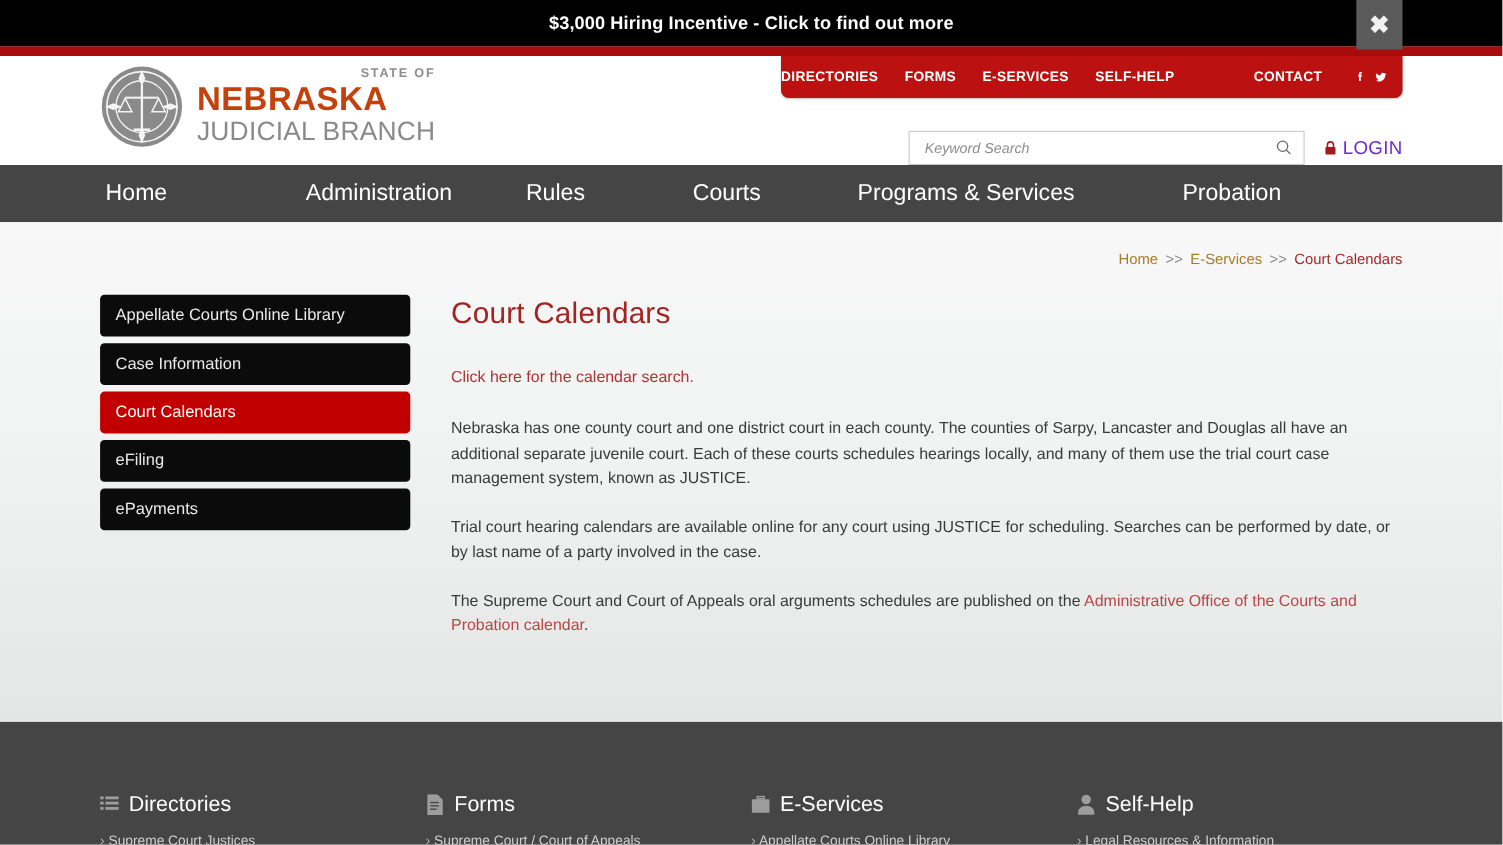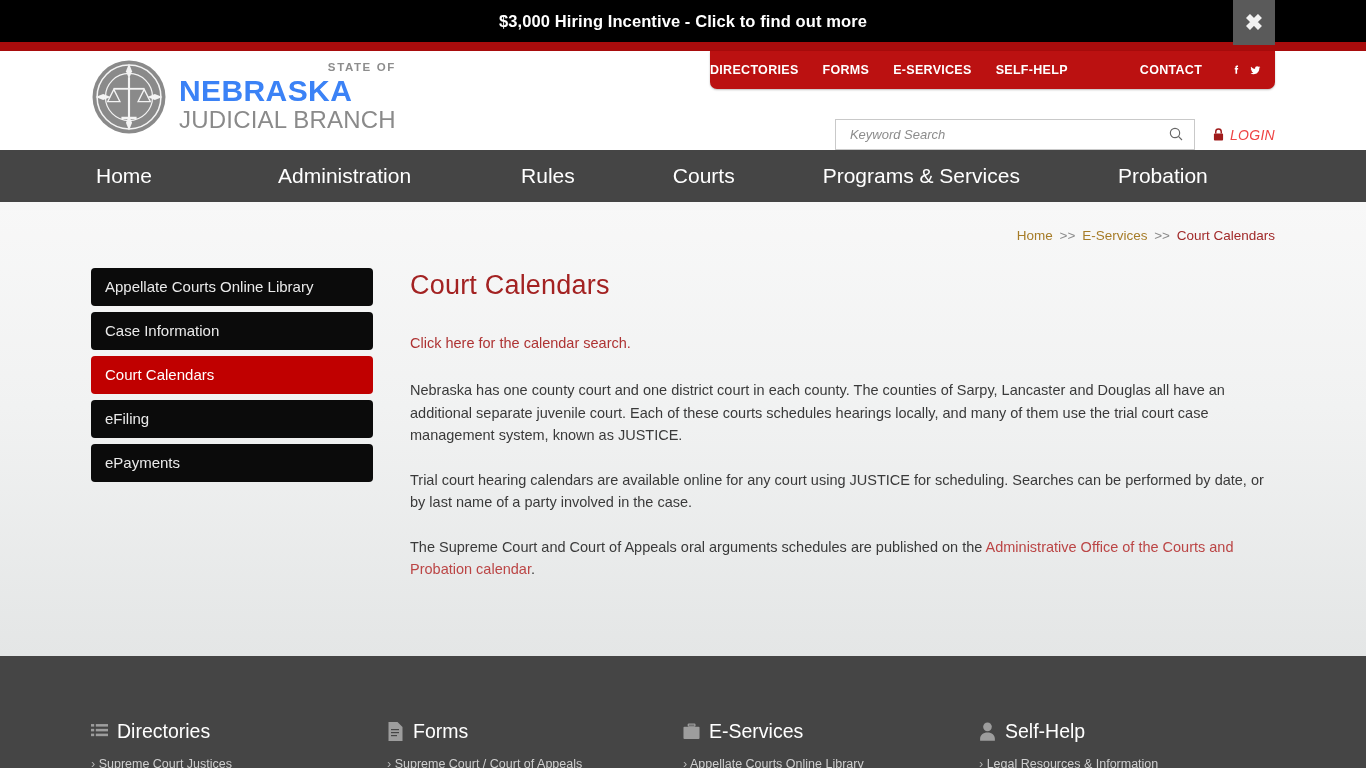--- a/index.html
+++ b/index.html
@@ -77,21 +77,21 @@
     color: #8d8d8d;
     font-weight: bold;
     display: block;
     margin-bottom: 1px;
     text-align: right;
   }
   .logo-neb {
     font-size: 30px;
     font-weight: bold;
     letter-spacing: .4px;
-    color: #3b82f6;
+    color: #c2410c;
     display: block;
     line-height: 1.05;
   }
   .logo-jb {
     font-size: 24px;
     letter-spacing: .2px;
     color: #8a8a8a;
     display: block;
     line-height: 1.15;
     font-weight: 400;
@@ -161,39 +161,39 @@
     width: 18px; height: 18px;
     background: none; border: none; padding: 0;
     cursor: pointer;
   }
   .search-btn svg { width: 16px; height: 16px; stroke: #666; fill: none; stroke-width: 1.7; }
   .login-wrap {
     display: flex; align-items: center; gap: 6px;
     margin-left: 18px; cursor: pointer;
   }
   .lock-icon { width: 11px; height: 13px; }
-  .login-text { color: #ef4444; font-size: 14px; letter-spacing: .3px; font-style: italic; }
+  .login-text { color: #6d28d9; font-size: 17px; letter-spacing: .3px; }
 
   
   .main-nav {
     height: 52px;
     background: #454545;
     display: flex;
     align-items: center;
     padding-left: 96px;
   }
   .nav-item {
     color: #ffffff;
     font-size: 21px;
     text-decoration: none;
     cursor: pointer;
     white-space: nowrap;
   }
   .nav-item.n0 { margin-right: 126px; }
-  .nav-item.n1 { margin-right: 110px; }
+  .nav-item.n1 { margin-right: 67px; }
   .nav-item.n2 { margin-right: 98px; }
   .nav-item.n3 { margin-right: 88px; }
   .nav-item.n4 { margin-right: 98px; }
 
   
   .content {
     height: 454px;
     background: linear-gradient(to bottom, #f8f8f8 0%, #f1f2f2 45%, #e4e6e6 100%);
     position: relative;
   }

